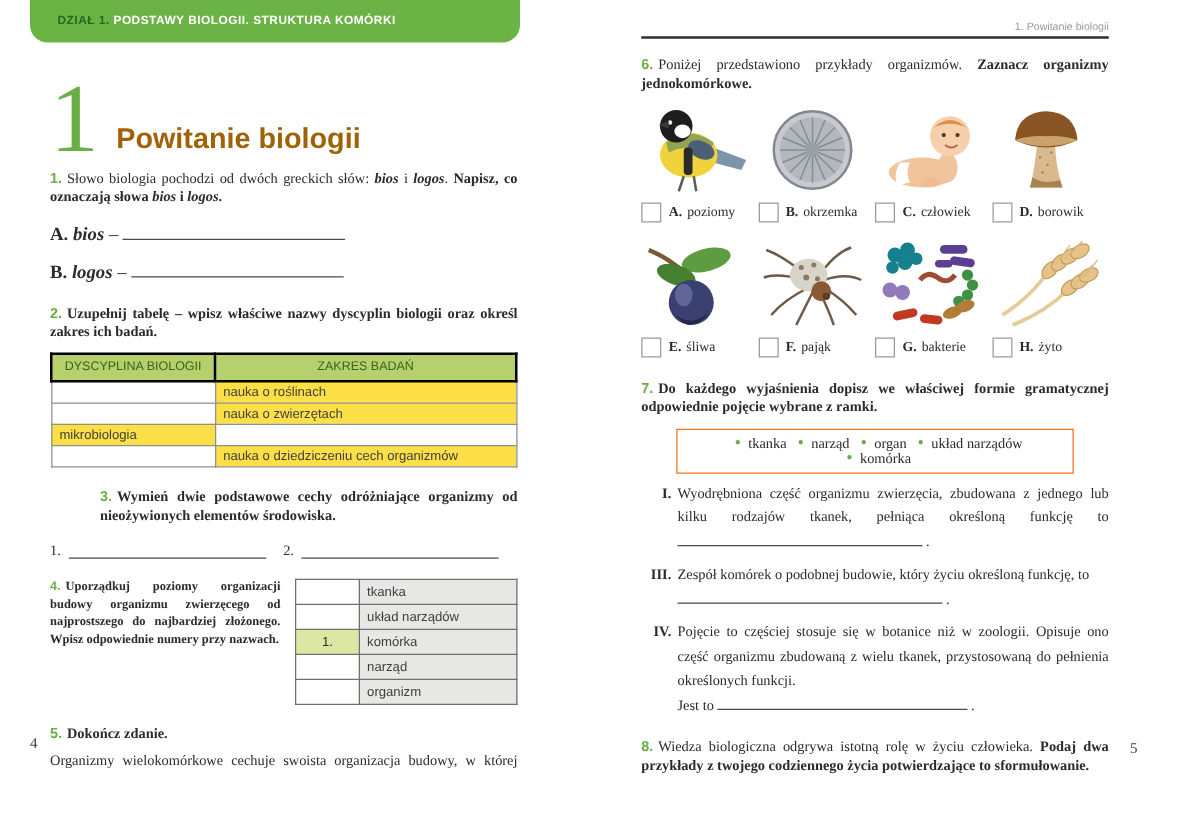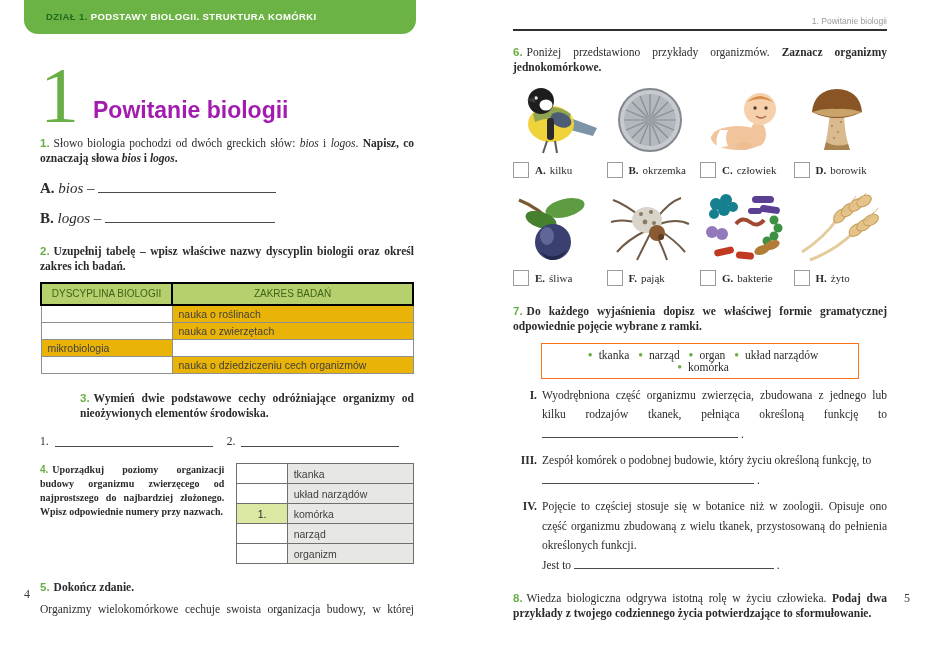--- a/index.html
+++ b/index.html
@@ -9,35 +9,35 @@
   .page-left{position:absolute;left:24px;top:0;width:392px;}
   .banner{height:34px;background:#6cb345;border-radius:0 0 14px 14px;line-height:34px;
           padding-left:22px;font-family:"Liberation Sans",sans-serif;font-size:9.5px;
           font-weight:bold;letter-spacing:.4px;}
   .banner .b-strong{color:#1f6b1f;}
   .banner .b-rest{color:#ffffff;}
   .content{padding:0 2px 0 16px;}
   .chapter-head{display:flex;align-items:flex-end;margin-top:14px;height:80px;}
   .chapter-num{font-size:78px;line-height:.85;color:#6aaf46;font-family:"Liberation Serif",serif;}
   .chapter-title{font-family:"Liberation Sans",sans-serif;font-weight:bold;font-size:23px;
-                 color:#a21caf;margin-left:14px;margin-bottom:4px;}
+                 color:#a16207;margin-left:14px;margin-bottom:4px;}
   .task{font-size:11.5px;line-height:1.34;text-align:justify;margin:0;}
   .tnum{color:#6aaf46;font-family:"Liberation Sans",sans-serif;font-weight:bold;margin-right:4px;}
   b,.bld{font-weight:bold;}
-  i{font-style:italic;}
+  i{font-style:italic;font-weight:bold;}
   .blank{display:inline-block;border-bottom:1px solid #4a4a4a;height:11px;vertical-align:baseline;}
   .ab-row{margin-top:13px;font-size:15px;}
   .ab-row .lab{font-weight:bold;}
   
   table.t2{border-collapse:collapse;margin-top:7px;width:374px;
            font-family:"Liberation Sans",sans-serif;font-size:10.5px;}
   table.t2 th{background:#b6d06e;color:#3c6318;font-size:10px;border:2px solid #000000;
               height:18px;font-weight:normal;}
   table.t2 td{border:1px solid #8f8f8f;height:16px;padding:0 6px;color:#3f3f3f;}
-  table.t2 td.filled{background:#eab308;}
+  table.t2 td.filled{background:#fde047;}
   table.t2 .c1{width:118px;}
   
   .t3-blanks{margin-top:14px;font-size:11.5px;display:flex;}
   
   .t4-wrap{display:flex;margin-top:16px;}
   .t4-text{width:192px;font-weight:bold;font-size:10px;line-height:1.4;text-align:justify;}
   table.t4{border-collapse:collapse;margin-left:12px;align-self:flex-start;
            font-family:"Liberation Sans",sans-serif;font-size:10.5px;}
   table.t4 td{border:1px solid #6f6f6f;height:17px;}
   table.t4 .numcell{width:50px;text-align:center;background:#ffffff;}
@@ -200,21 +200,21 @@
             <ellipse cx="33" cy="23" rx="6.5" ry="5.5" fill="#ffffff"></ellipse>
             <circle cx="23" cy="16" r="1.8" fill="#efefef"></circle>
             <polygon points="14,18 22,15 22,21" fill="#3a3a3a"></polygon>
             <line x1="34" y1="59" x2="30" y2="71" stroke="#5a5a5a" stroke-width="2"></line>
             <line x1="42" y1="59" x2="44" y2="71" stroke="#5a5a5a" stroke-width="2"></line>
           </svg>
         </div>
         <div class="org-label">
           <span class="cbx"></span>
           <span class="org-letter">A.</span>
-          <span>kilku</span>
+          <span>poziomy</span>
         </div>
       </div>
       <div class="org-cell">
         <div class="org-img">
           <svg width="86" height="76" viewBox="0 0 86 76">
             <circle cx="43" cy="38" r="31" fill="#c7cacf" stroke="#84888e" stroke-width="2"></circle>
             <circle cx="43" cy="38" r="26" fill="#b3b8bf"></circle>
             <g stroke="#878b92" stroke-width="1.2">
               <line x1="43" y1="12" x2="43" y2="64"></line>
                 <line x1="17" y1="38" x2="69" y2="38"></line>

